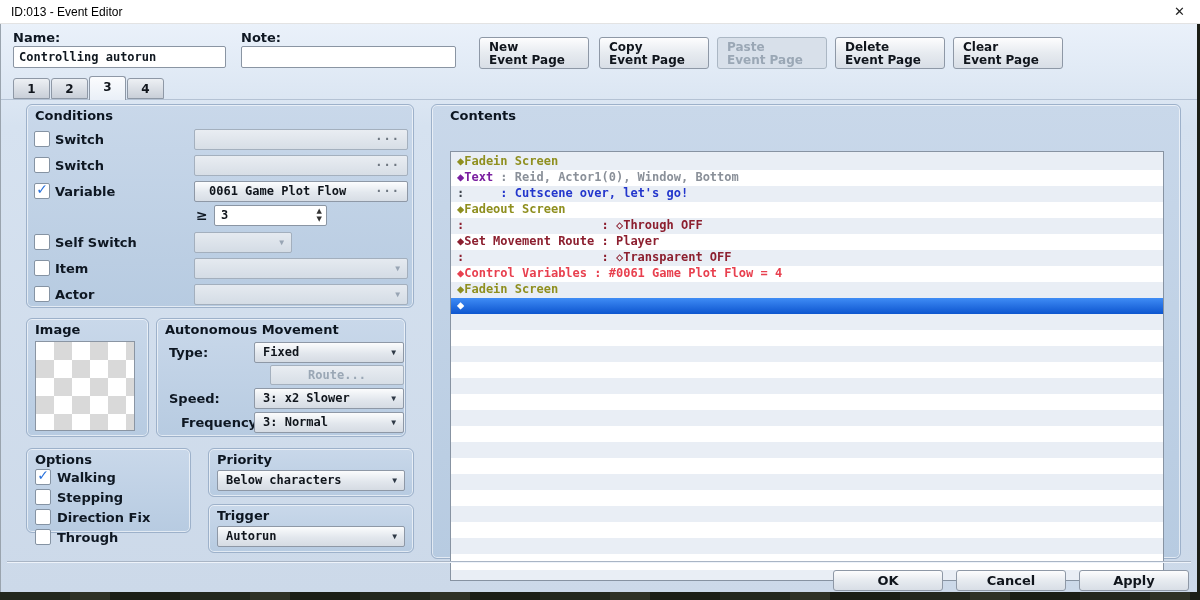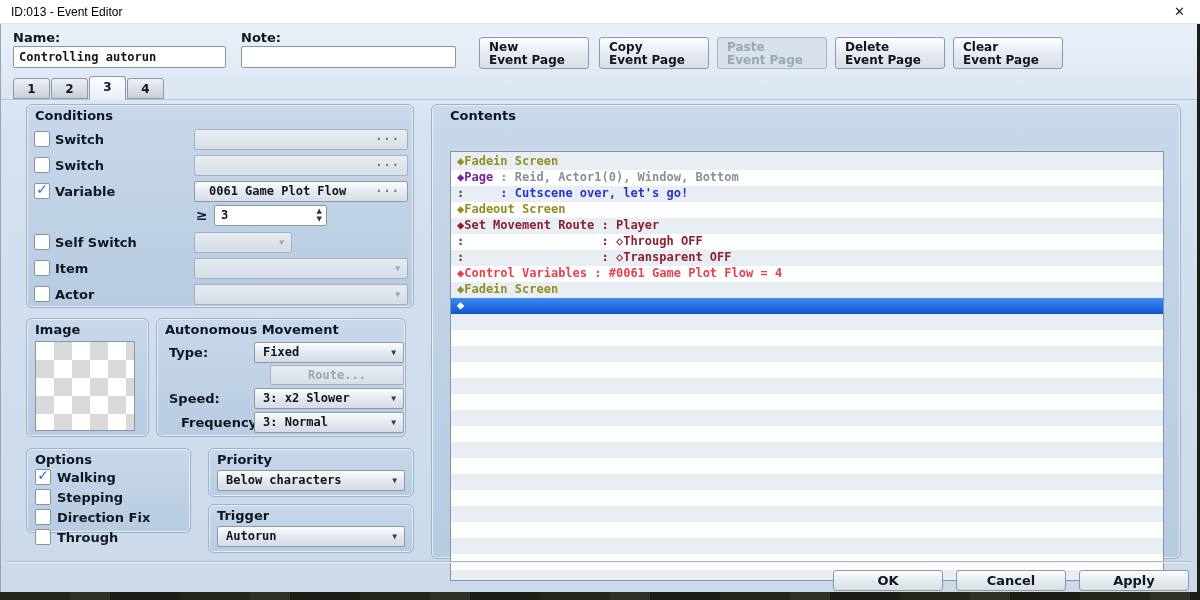--- a/index.html
+++ b/index.html
@@ -242,25 +242,25 @@
       <div class="dd" style="left:8px; top:21px; width:188px;">
         <span>Autorun</span>
         <span class="arrow">▼</span>
       </div>
     </div>
 
     <div class="panel" style="left:430px; top:80px; width:750px; height:455px;">
       <span class="ptitle" style="left:18px;">Contents</span>
       <div class="clist">
           <div class="crow"><span class="c-olive">◆Fadein Screen</span></div>
-          <div class="crow"><span class="c-purple">◆Page</span><span class="c-gray"> : Reid, Actor1(0), Window, Bottom</span></div>
+          <div class="crow"><span class="c-purple">◆Text</span><span class="c-gray"> : Reid, Actor1(0), Window, Bottom</span></div>
           <div class="crow"><span class="c-dim">:</span><span class="c-blue">     : Cutscene over, let's go!</span></div>
           <div class="crow"><span class="c-olive">◆Fadeout Screen</span></div>
+          <div class="crow"><span class="c-maroon">:                   : ◇Through OFF</span></div>
           <div class="crow"><span class="c-maroon">◆Set Movement Route : Player</span></div>
-          <div class="crow"><span class="c-maroon">:                   : ◇Through OFF</span></div>
           <div class="crow"><span class="c-maroon">:                   : ◇Transparent OFF</span></div>
           <div class="crow"><span class="c-red">◆Control Variables : #0061 Game Plot Flow = 4</span></div>
           <div class="crow"><span class="c-olive">◆Fadein Screen</span></div>
           <div class="crow sel"><span class="c-white">◆</span></div>
         </div>
     </div>
 
     <div class="fsep"></div>
     <div class="fbtn" style="left:832px;">OK</div>
     <div class="fbtn" style="left:955px;">Cancel</div>

